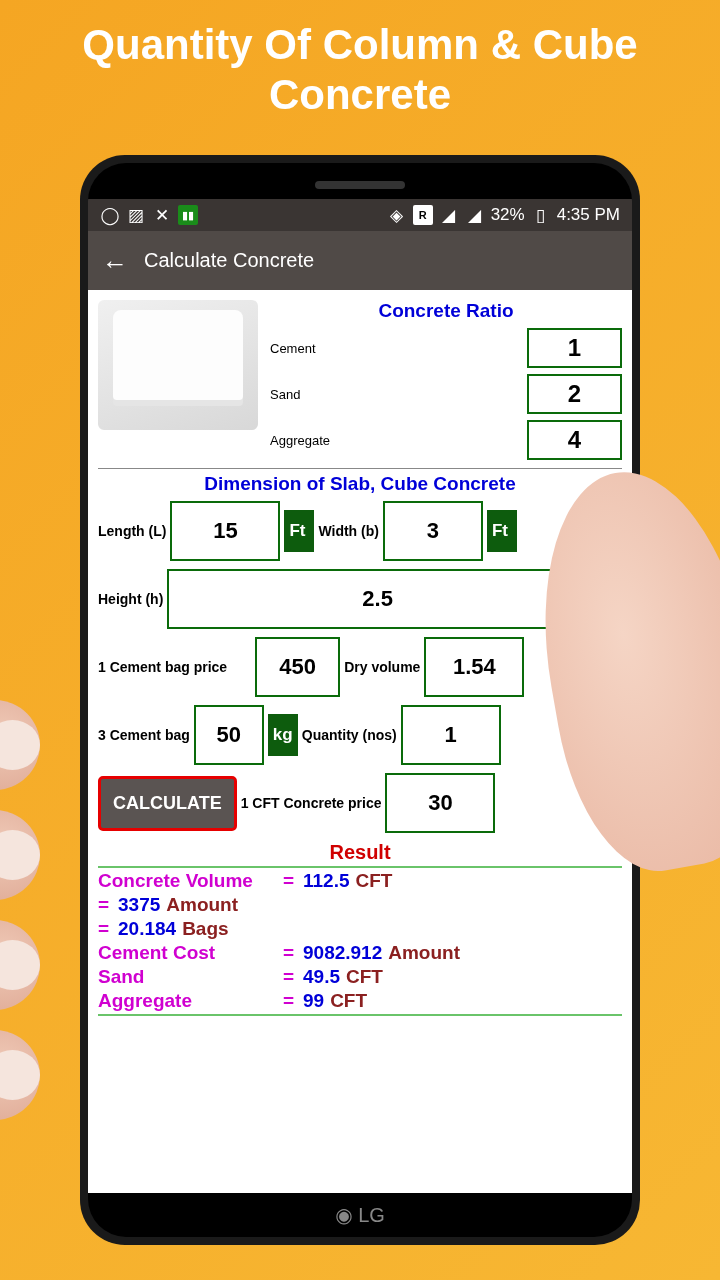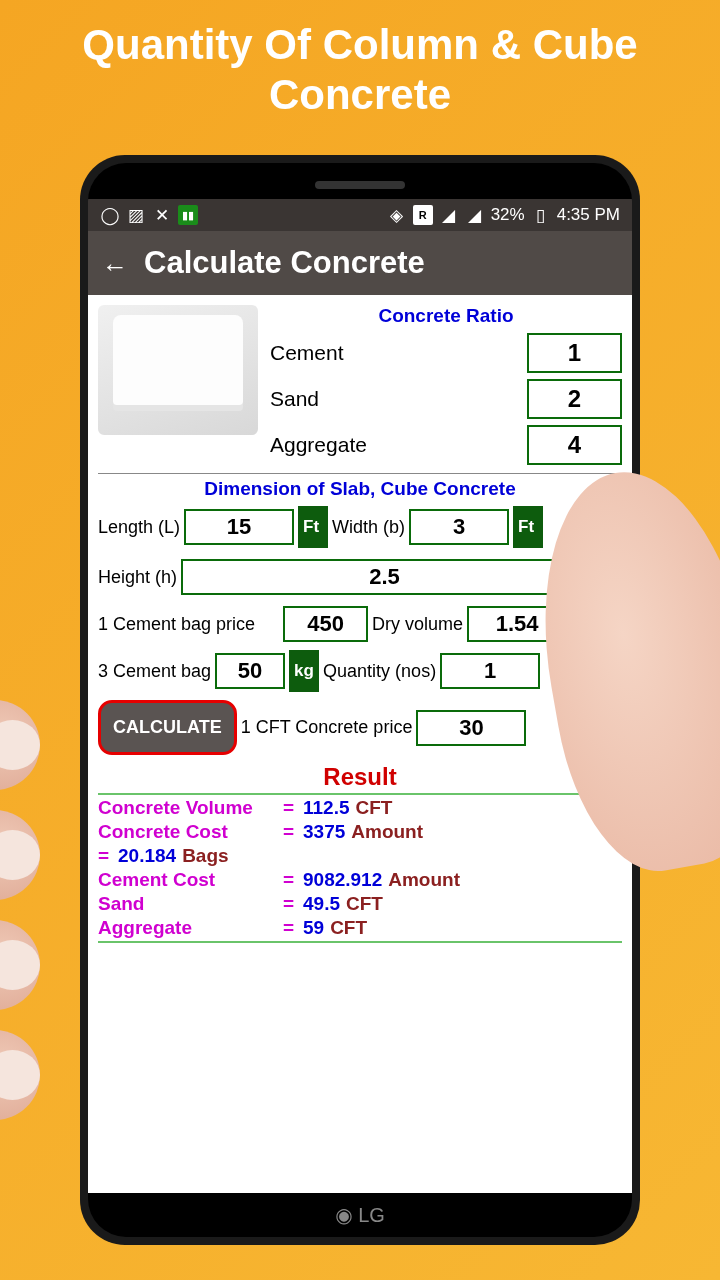--- a/index.html
+++ b/index.html
@@ -59,21 +59,21 @@
 .status-icon { width: 20px; height: 20px; display: inline-flex; align-items: center; justify-content: center; }
 .app-bar {
   background: #504a47;
   color: #fff;
   display: flex;
   align-items: center;
   padding: 14px 14px;
   gap: 16px;
 }
 .back-arrow { font-size: 26px; cursor: pointer; }
-.app-title { font-size: 31px; font-weight: 700; }
+.app-title { font-size: 20px; font-weight: 400; }
 .app-content {
   background: #fff;
   flex: 1;
   padding: 10px 10px 12px;
   overflow: hidden;
 }
 .ratio-section { display: flex; gap: 12px; }
 .cube-img {
   width: 160px;
   height: 130px;
@@ -86,33 +86,33 @@
   position: absolute;
   top: 10px; left: 15px;
   width: 130px; height: 90px;
   background: #fdfdfd;
   border-radius: 8px 8px 4px 4px;
   box-shadow: 0 6px 0 #e5e5e5;
 }
 .ratio-fields { flex: 1; }
 .section-title { color: #0000d8; font-weight: bold; font-size: 19px; text-align: center; margin-bottom: 6px; }
 .ratio-row { display: flex; align-items: center; justify-content: space-between; margin-bottom: 6px; }
-.ratio-label { font-size: 21px; color: #000; font-weight: 500; }
+.ratio-label { font-size: 13px; color: #000; font-weight: 500; }
 .ratio-input {
   width: 95px; height: 40px;
   border: 2.5px solid #0a6b0a;
   text-align: center;
   font-size: 24px;
   font-weight: bold;
 }
 .hr { border: none; border-top: 1px solid #888; margin: 2px 0 4px; }
 .dim-row { display: flex; align-items: center; gap: 4px; margin-bottom: 8px; }
-.dim-label { font-size: 18px; color: #000; font-weight: 400; white-space: nowrap; }
+.dim-label { font-size: 14px; color: #000; font-weight: 700; white-space: nowrap; }
 .dim-input {
-  height: 36px;
+  height: 60px;
   border: 2.5px solid #0a6b0a;
   text-align: center;
   font-size: 22px;
   font-weight: bold;
   flex: 1;
   min-width: 0;
 }
 .unit-badge {
   background: #0d5c0d;
   color: #fff;
@@ -121,25 +121,25 @@
   padding: 11px 5px;
   min-width: 30px;
 }
 .calc-btn {
   background: #5a5452;
   color: #fff;
   font-weight: bold;
   font-size: 18px;
   padding: 14px 12px;
   border: 3px solid #e60000;
-  border-radius: 14px;
+  border-radius: 5px;
   cursor: pointer;
 }
 .result-section { margin-top: 4px; }
-.result-title { color: #d00000; font-weight: bold; font-size: 24px; text-align: center; }
+.result-title { color: #d00000; font-weight: bold; font-size: 20px; text-align: center; }
 .result-hr { border: none; border-top: 2px solid #6ac46a; margin: 2px 0; }
 .result-row { display: flex; font-size: 19px; font-weight: bold; margin: 2px 0; }
 .res-label { color: #d000d0; width: 185px; }
 .res-eq { color: #d000d0; width: 20px; }
 .res-val { color: #0000d8; margin-right: 6px; }
 .res-unit { color: #8b2020; }
 .thumb {
   position: absolute;
   right: -30px;
   top: 470px;
@@ -279,21 +279,20 @@
         <div class="result-title">Result</div>
         <hr class="result-hr">
         <div id="result-rows">
             <div class="result-row">
               <span class="res-label">Concrete Volume</span>
               <span class="res-eq">=</span>
               <span class="res-val">112.5</span>
               <span class="res-unit">CFT</span>
             </div>
             <div class="result-row">
-              <span class="res-label">Concrete Cost</span>
               <span class="res-eq">=</span>
               <span class="res-val">3375</span>
               <span class="res-unit">Amount</span>
             </div>
             <div class="result-row">
               <span class="res-eq">=</span>
               <span class="res-val">20.184</span>
               <span class="res-unit">Bags</span>
             </div>
             <div class="result-row">
@@ -304,21 +303,21 @@
             </div>
             <div class="result-row">
               <span class="res-label">Sand</span>
               <span class="res-eq">=</span>
               <span class="res-val">49.5</span>
               <span class="res-unit">CFT</span>
             </div>
             <div class="result-row">
               <span class="res-label">Aggregate</span>
               <span class="res-eq">=</span>
-              <span class="res-val">59</span>
+              <span class="res-val">99</span>
               <span class="res-unit">CFT</span>
             </div>
           </div>
         <hr class="result-hr">
       </div>
 
     </div>
     <div class="lg-logo">◉ <span>LG</span></div>
   </div>
 </div>

